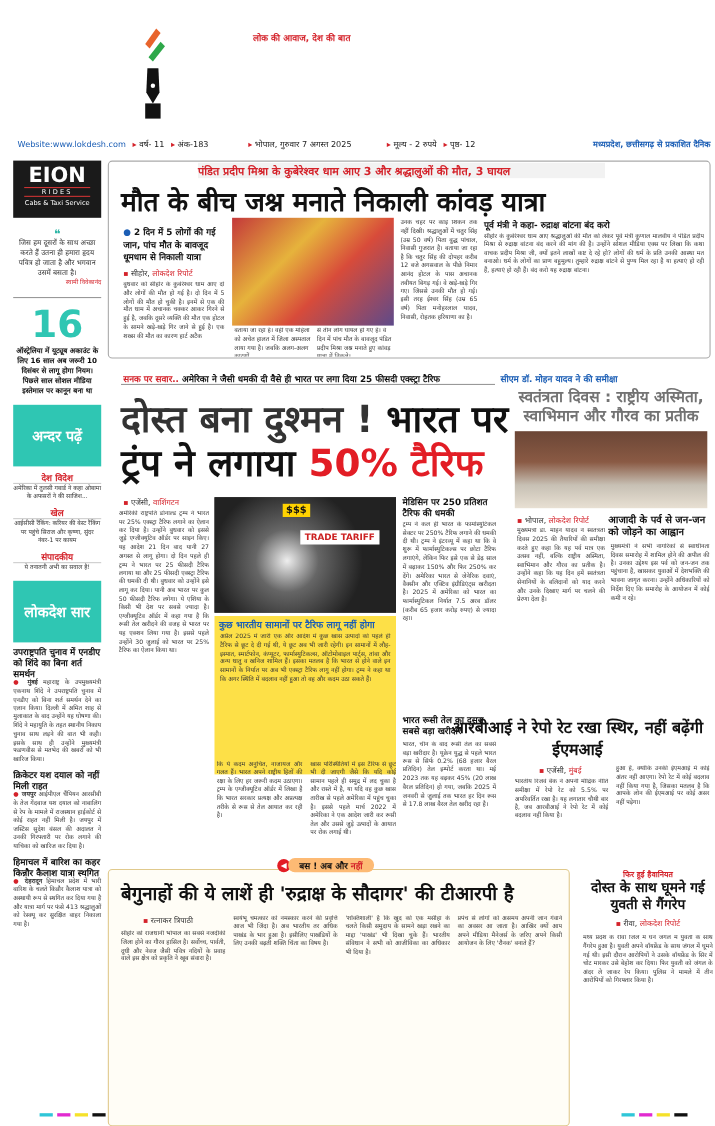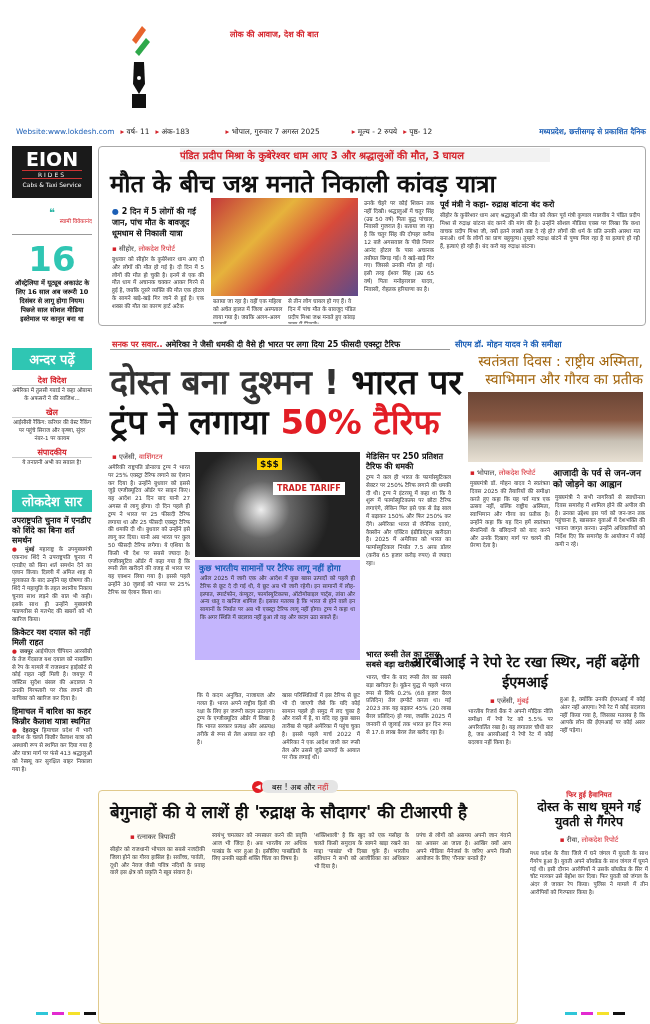--- a/index.html
+++ b/index.html
@@ -17,21 +17,21 @@
 .sidebar{left:12px;top:146px;width:80px}
 .eion{width:80px;height:52px;background:#1a1a1a;color:#fff;text-align:center;padding-top:3px}
 .eion .n{font-size:19px;font-weight:bold;line-height:20px}
 .eion .r{font-size:6px;letter-spacing:2px;border-top:1px solid #c33;border-bottom:1px solid #c33;margin:1px 10px}
 .eion .s{font-size:6px;margin-top:2px}
 .quote{font-size:6.5px;text-align:center;color:#333;margin-top:10px;line-height:9px}
 .quote .q{color:#2bb5a5;font-size:11px}
 .quote .a{color:#d4222a;font-size:5.5px;text-align:right}
 .bignum{font-size:34px;font-weight:bold;color:#2fc6b3;text-align:center;margin-top:8px;border-top:1px solid #999;padding-top:4px}
 .numtxt{font-size:6.5px;font-weight:bold;text-align:center;line-height:9px}
-.tealbox{background:#2fc6b3;color:#fff;text-align:center;font-weight:bold;font-size:13px;padding:2px 0;margin-top:24px}
+.tealbox{background:#2fc6b3;color:#fff;text-align:center;font-weight:bold;font-size:13px;padding:19px 0;margin-top:8px}
 .sechd{color:#d4222a;font-weight:bold;font-size:8px;text-align:center;margin-top:4px;border-bottom:1px solid #ccc}
 .sectx{font-size:5.5px;text-align:center;line-height:8px;color:#333}
 .sarhd{font-size:8px;font-weight:bold;line-height:10px;margin-top:4px}
 .body-txt{font-size:5.6px;line-height:7.8px;color:#333;text-align:justify}
 .dotred::before{content:"● ";color:#d4222a}
 .box1{left:98px;top:146px;width:548px;height:180px;border:1px solid #aaa;border-radius:4px}
 .kicker1{left:180px;top:148px;width:370px;font-size:10px;color:#d4222a;font-weight:bold;background:#f2f2f2}
 .hl1{left:110px;top:166px;font-family:"DejaVu Serif",serif;font-size:24px;font-weight:bold;color:#111;white-space:nowrap}
 .sub1{left:112px;top:206px;width:92px;font-size:8px;font-weight:bold;line-height:11px}
 .sub1::before{content:"● ";color:#1b5eb5}
@@ -43,29 +43,29 @@
 .sidehd{font-size:8px;font-weight:bold;color:#111}
 .kick2{left:112px;top:338px;font-size:8px;font-weight:bold;white-space:nowrap}
 .kick2 .r{color:#d4222a}
 .hl2a{left:110px;top:362px;font-size:34px;font-weight:bold;color:#333;white-space:nowrap;line-height:40px}
 .hl2a .b{color:#111}
 .hl2b{left:110px;top:402px;font-size:34px;font-weight:bold;color:#111;white-space:nowrap;line-height:40px}
 .hl2b .r{color:#e21d25}
 .photo2{left:195px;top:452px;width:165px;height:105px;background:radial-gradient(circle at 40% 55%,#eee 0%,#666 25%,#222 60%),#333;overflow:hidden}
 .photo2 .trade{position:absolute;left:78px;top:30px;background:#fff;color:#c22;font-weight:bold;font-size:8px;padding:2px 4px;line-height:9px}
 .photo2 .dollar{position:absolute;left:62px;top:6px;background:#ffd200;color:#111;font-weight:bold;font-size:9px;padding:1px 3px}
-.box2{left:195px;top:560px;width:165px;height:100px;background:#c4b5fd}
+.box2{left:195px;top:560px;width:165px;height:144px;background:#fde047}
 .box2 h3{font-size:8.5px;color:#1b5eb5;font-weight:bold;padding:2px 4px}
 .rhd1{left:455px;top:338px;font-size:8px;color:#1b5eb5;font-weight:bold}
-.rhl1{left:468px;top:352px;font-size:14px;font-weight:normal;line-height:18px;color:#a16207;text-align:right}
+.rhl1{left:468px;top:352px;font-size:14px;font-weight:bold;line-height:18px;color:#737373;text-align:center}
 .photo3{left:468px;top:392px;width:175px;height:70px;background:linear-gradient(180deg,#6b4636 0%,#8a5a44 40%,#c7c0b4 70%,#e8e0d3 100%)}
 .rhl2{left:553px;top:468px;width:92px;font-size:9px;font-weight:bold;line-height:11px}
 .rbi{left:405px;top:652px;width:240px;font-size:14.5px;font-weight:bold;text-align:center;line-height:20px}
 .box3{left:98px;top:790px;width:420px;height:234px;border:1px solid #e0c98c;border-radius:4px;background:#fffdf6}
-.bas{left:262px;top:780px;background:#e5e5e5;font-size:8px;font-weight:normal;padding:1px 10px;border-radius:6px}
+.bas{left:262px;top:780px;background:#fdba74;font-size:8px;font-weight:bold;padding:1px 10px;border-radius:6px}
 .bas .r{color:#d4222a}
 .bas-icon{left:252px;top:781px;width:12px;height:12px;border-radius:50%;background:#e21d25;color:#fff;font-size:7px;text-align:center;line-height:12px}
 .hl3{left:110px;top:800px;font-size:17px;font-weight:bold;white-space:nowrap;color:#111}
 .rbx{left:530px;top:790px;width:118px;text-align:center}
 .rbx .k{font-size:7px;color:#d4222a;font-weight:bold}
 .rbx .h{font-size:12.5px;font-weight:bold;line-height:15px}
 .cmyk{display:flex;gap:4px}
 .cmyk span{display:inline-block;width:12px;height:3px}
 </style>
 </head>
@@ -93,20 +93,21 @@
 </div>
 
 <div class="abs sidebar">
   <div class="eion">
     <div class="n">EION</div>
     <div class="r">RIDES</div>
     <div class="s">Cabs &amp; Taxi Service</div>
   </div>
   <div class="quote">
     <div class="q">❝</div>
+    <div>जिस हम दूसरों के साथ अच्छा करते हैं उतना ही हमारा हृदय पवित्र हो जाता है और भगवान उसमें बसता है।</div>
     <div class="a">स्वामी विवेकानंद</div>
   </div>
   <div class="bignum">16</div>
   <div class="numtxt">ऑस्ट्रेलिया में यूट्यूब अकाउंट के लिए 16 साल अब जरूरी 10 दिसंबर से लागू होगा नियम। पिछले साल सोशल मीडिया इस्तेमाल पर कानून बना था</div>
   <div class="tealbox">अन्दर पढ़ें</div>
   <div class="sechd">देश विदेश</div>
   <div class="sectx">अमेरिका में तुलसी गबार्ड ने कहा ओबामा के अफसरों ने की साजिश...</div>
   <div class="sechd">खेल</div>
   <div class="sectx">आईसीसी रैंकिंग: करियर की बेस्ट रैंकिंग पर पहुंचे सिराज और कृष्णा, सुंदर नंबर-1 पर कायम</div>
   <div class="sechd">संपादकीय</div>

